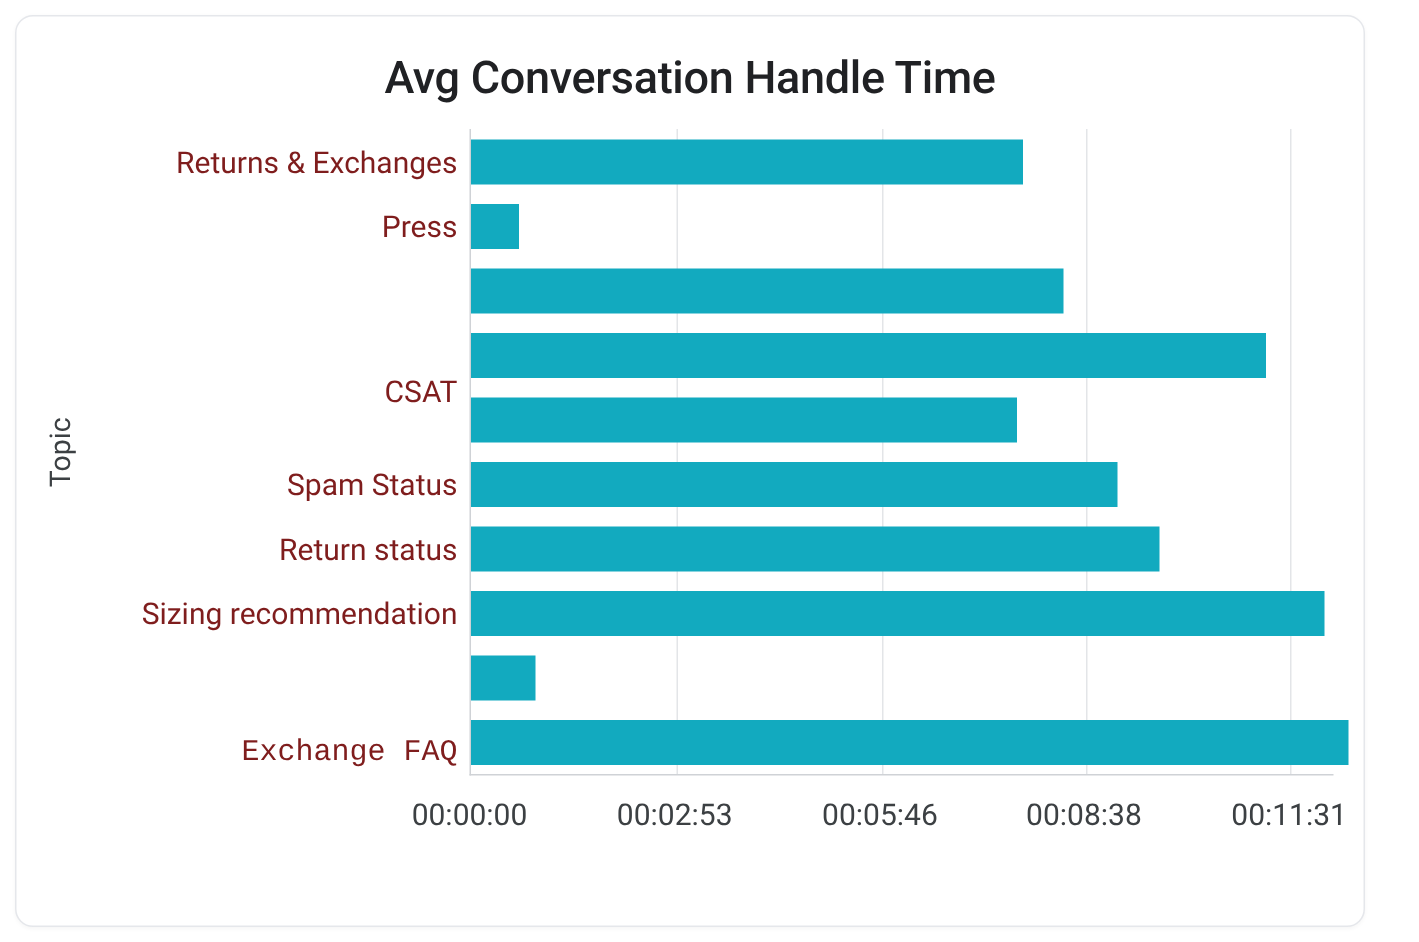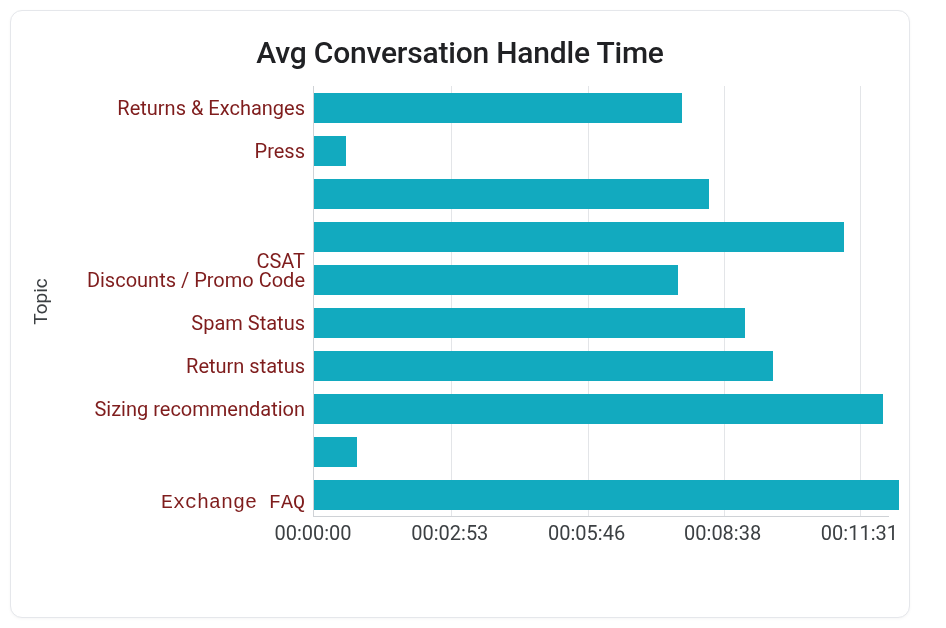--- a/index.html
+++ b/index.html
@@ -87,21 +87,21 @@
     border-left: 1px solid #e3e5e8;
   }
   .bar {
     position: absolute;
     left: 0;
     background: #12aabf;
     height: 30px;
   }
   .xtick {
     position: absolute;
-    top: 4px;
+    top: 14px;
     transform: translateX(-50%);
     font-size: 20px;
     color: #3c4043;
     white-space: nowrap;
   }
   .xaxis {
     position: absolute;
     left: 282px;
     right: 0px;
     bottom: 0;
@@ -126,21 +126,20 @@
   <div class="chart-zone">
 
     <div class="yaxis-title">
       <span>Topic</span>
     </div>
 
     <div class="ylabels" id="ylabels">
         <div class="ylabel" style="top: 21.5px;">Returns &amp; Exchanges</div>
         <div class="ylabel" style="top: 64.5px;">Press</div>
         <div class="ylabel" style="top: 150.5px; margin-top: 24px;">CSAT</div>
-        <div class="ylabel" style="top: 193.5px;">Discounts / Promo Code</div>
         <div class="ylabel" style="top: 236.5px;">Spam Status</div>
         <div class="ylabel" style="top: 322.5px;">Sizing recommendation</div>
         <div class="ylabel" style="top: 279.5px;">Return status</div>
         <div class="ylabel" style="top: 416px; font-family: Liberation Mono, monospace;">Exchange FAQ</div>
       </div>
 
     <div class="plot" id="plot">
         <div class="grid" style="left: 136.807px;"></div>
         <div class="grid" style="left: 273.613px;"></div>
         <div class="grid" style="left: 409.629px;"></div>

